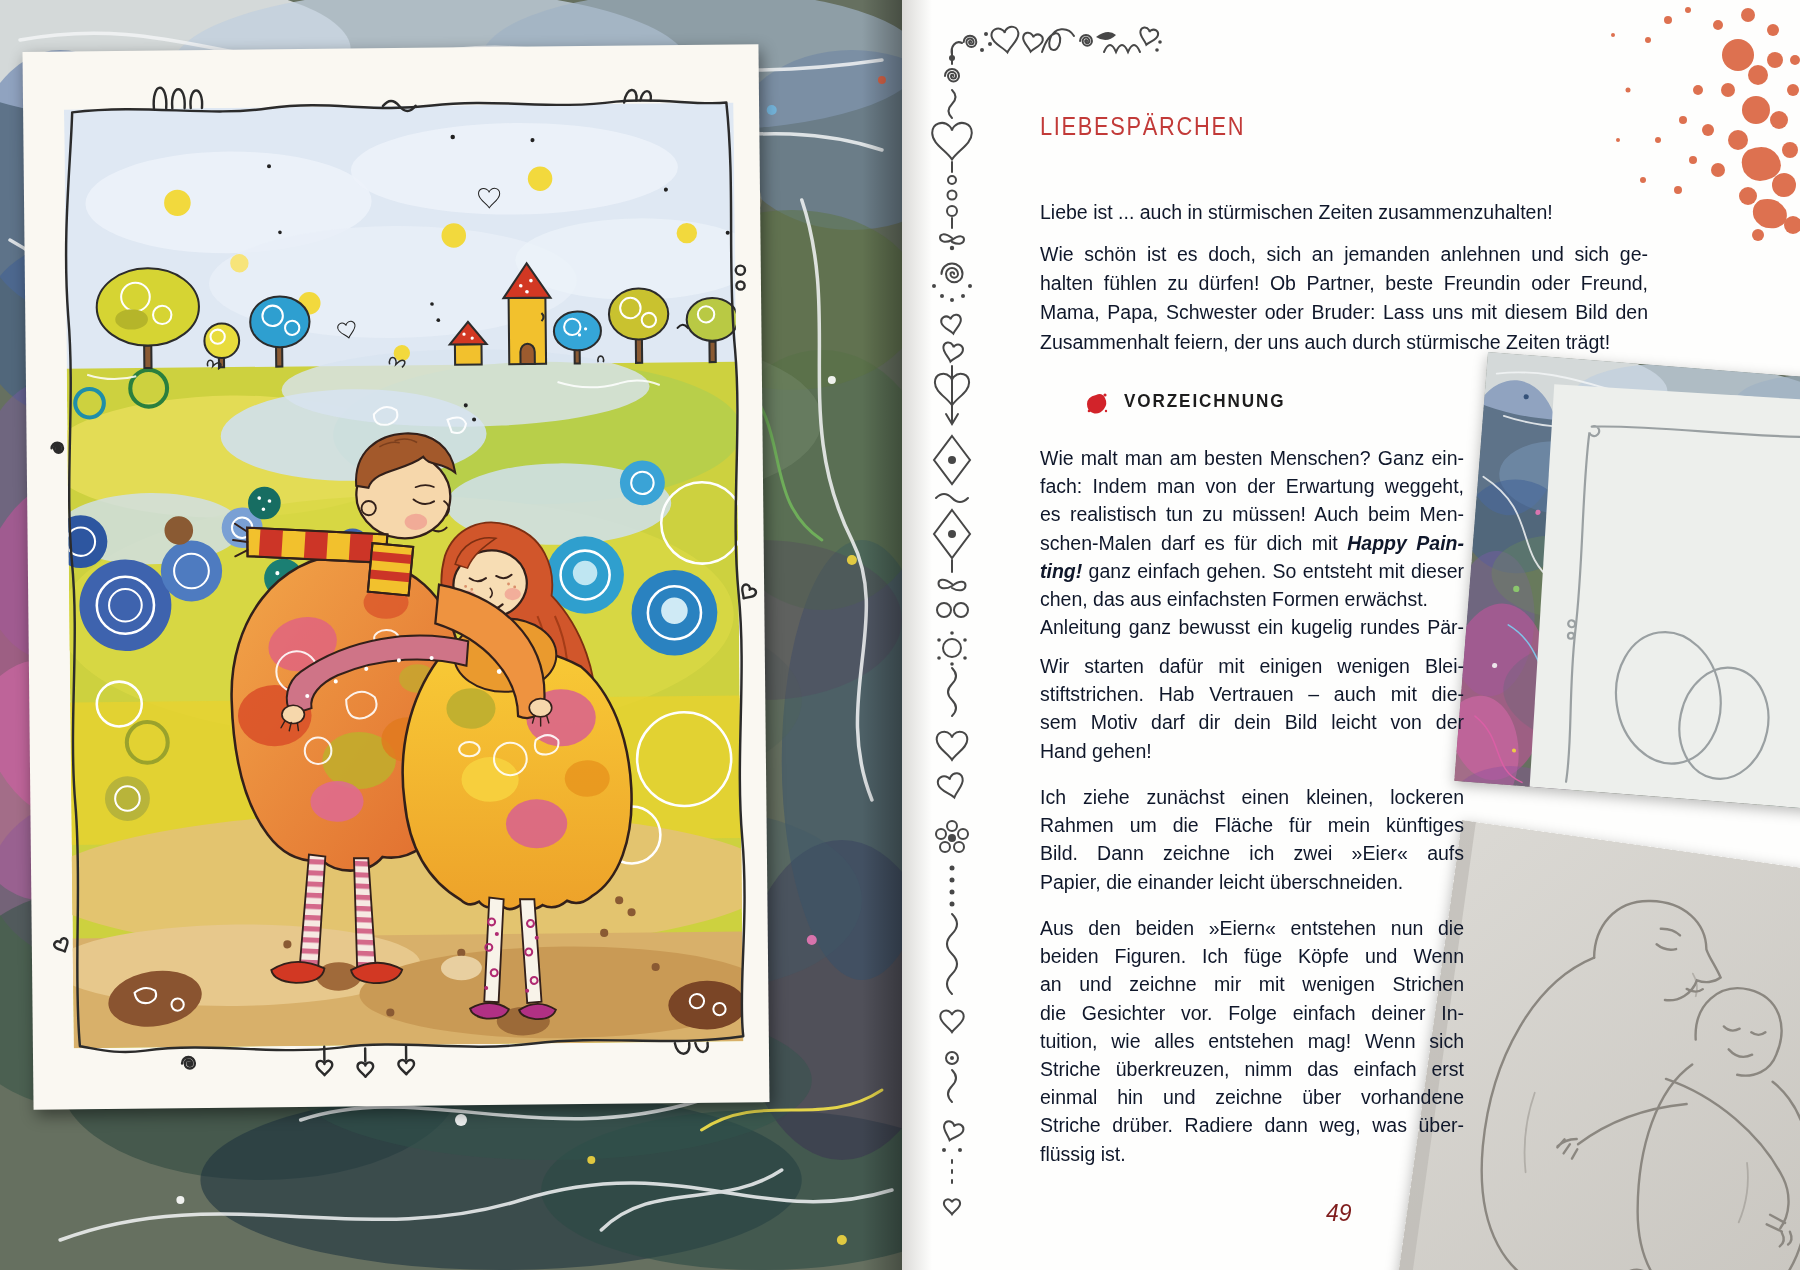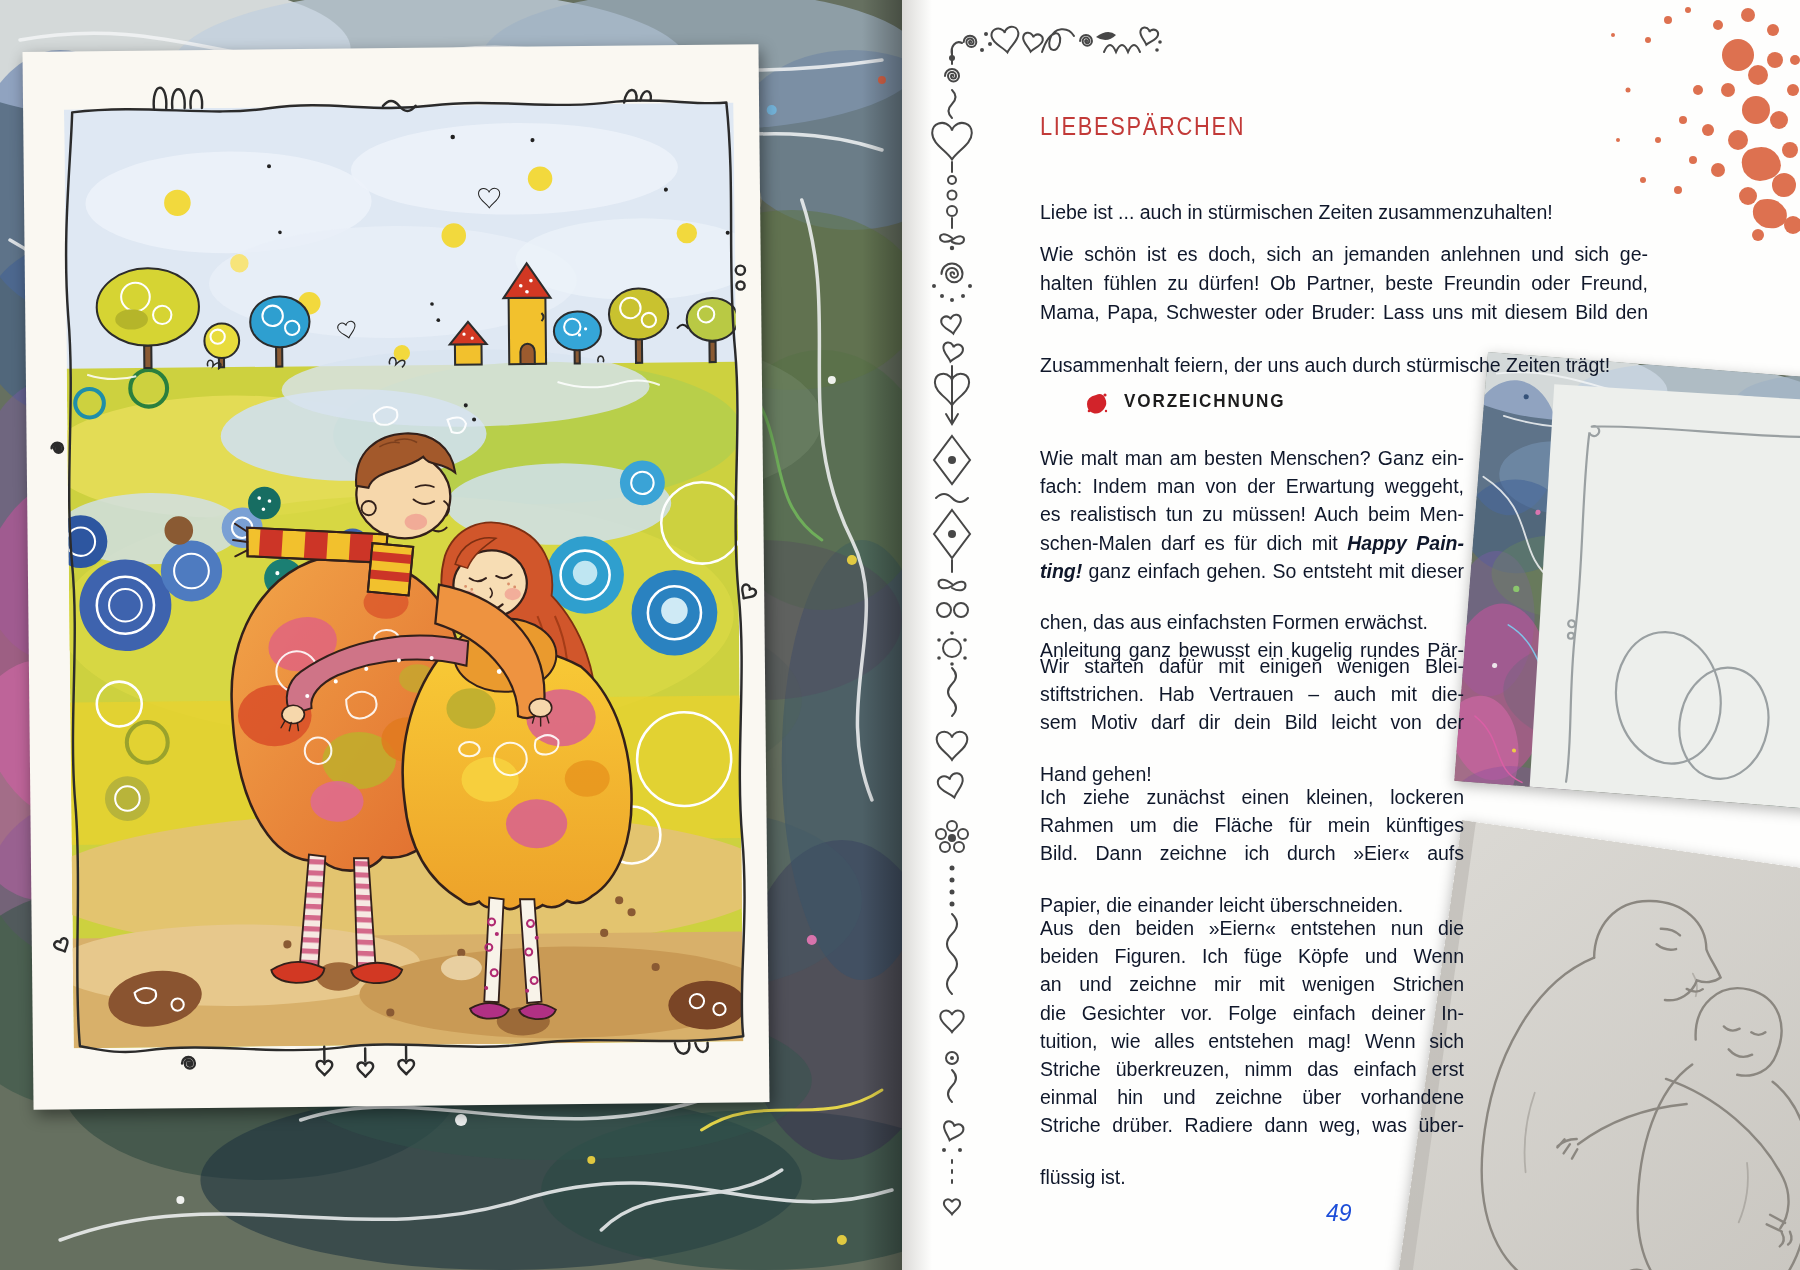--- a/index.html
+++ b/index.html
@@ -31,28 +31,28 @@
     position:absolute;left:138px;top:94px;
     font-size:26px;letter-spacing:2px;color:#c23a38;font-weight:500;
     transform:scaleX(.84);transform-origin:left top;white-space:nowrap;z-index:4;
   }
   .body-text{color:#0f172a;font-size:19.5px;z-index:4;}
   .p-intro{position:absolute;left:138px;top:181px;white-space:nowrap;}
   .p-lead{position:absolute;left:138px;top:240px;width:608px;line-height:29.2px;}
   .para-narrow{position:absolute;left:138px;width:424px;line-height:28.2px;}
   .p3{top:444px;} .p4{top:652px;} .p5{top:783px;} .p6{top:914px;}
   .tline{text-align:justify;text-align-last:justify;}
-  .tline.last{text-align-last:left;margin-top:23px;}
+  .tline.last{text-align-last:left;}
   .section-head{position:absolute;left:184px;top:390px;height:26px;z-index:4;}
   .section-head .splat{position:absolute;left:0;top:2px;width:22px;height:24px;}
   .section-head .sec-label{
     position:absolute;left:38px;top:1px;font-size:18px;font-weight:bold;color:#1c1c1c;
     letter-spacing:2px;transform:scaleX(.95);transform-origin:left top;white-space:nowrap;
   }
-  .page-number{position:absolute;left:424px;top:1200px;font-size:23px;font-style:italic;color:#1d4ed8;}
+  .page-number{position:absolute;left:424px;top:1200px;font-size:23px;font-style:italic;color:#7f1d1d;}
 
   .photo{position:absolute;box-shadow:0 4px 14px rgba(0,0,0,.28);}
   .photo svg{display:block;width:100%;height:100%;}
   .photo-eggs{left:586px;top:352px;width:380px;height:430px;transform:rotate(4.5deg);transform-origin:left top;z-index:1;overflow:hidden;}
   .photo-couple{left:560px;top:820px;width:420px;height:470px;transform:rotate(8deg);transform-origin:left top;z-index:2;overflow:hidden;}
 </style>
 </head>
 <body>
 
 <svg aria-hidden="true" style="position:absolute;width:0;height:0">
@@ -650,21 +650,21 @@
     </div>
   <div class="body-text para-narrow p4">
       <div class="tline">Wir starten dafür mit einigen wenigen Blei-</div>
       <div class="tline">stiftstrichen. Hab Vertrauen – auch mit die-</div>
       <div class="tline">sem Motiv darf dir dein Bild leicht von der</div>
       <div class="tline last">Hand gehen!</div>
     </div>
   <div class="body-text para-narrow p5">
       <div class="tline">Ich ziehe zunächst einen kleinen, lockeren</div>
       <div class="tline">Rahmen um die Fläche für mein künftiges</div>
-      <div class="tline">Bild. Dann zeichne ich durch »Eier« aufs</div>
+      <div class="tline">Bild. Dann zeichne ich zwei »Eier« aufs</div>
       <div class="tline last">Papier, die einander leicht überschneiden.</div>
     </div>
   <div class="body-text para-narrow p6">
       <div class="tline">Aus den beiden »Eiern« entstehen nun die</div>
       <div class="tline">beiden Figuren. Ich füge Köpfe und Wenn</div>
       <div class="tline">an und zeichne mir mit wenigen Strichen</div>
       <div class="tline">die Gesichter vor. Folge einfach deiner In-</div>
       <div class="tline">tuition, wie alles entstehen mag! Wenn sich</div>
       <div class="tline">Striche überkreuzen, nimm das einfach erst</div>
       <div class="tline">einmal hin und zeichne über vorhandene</div>

